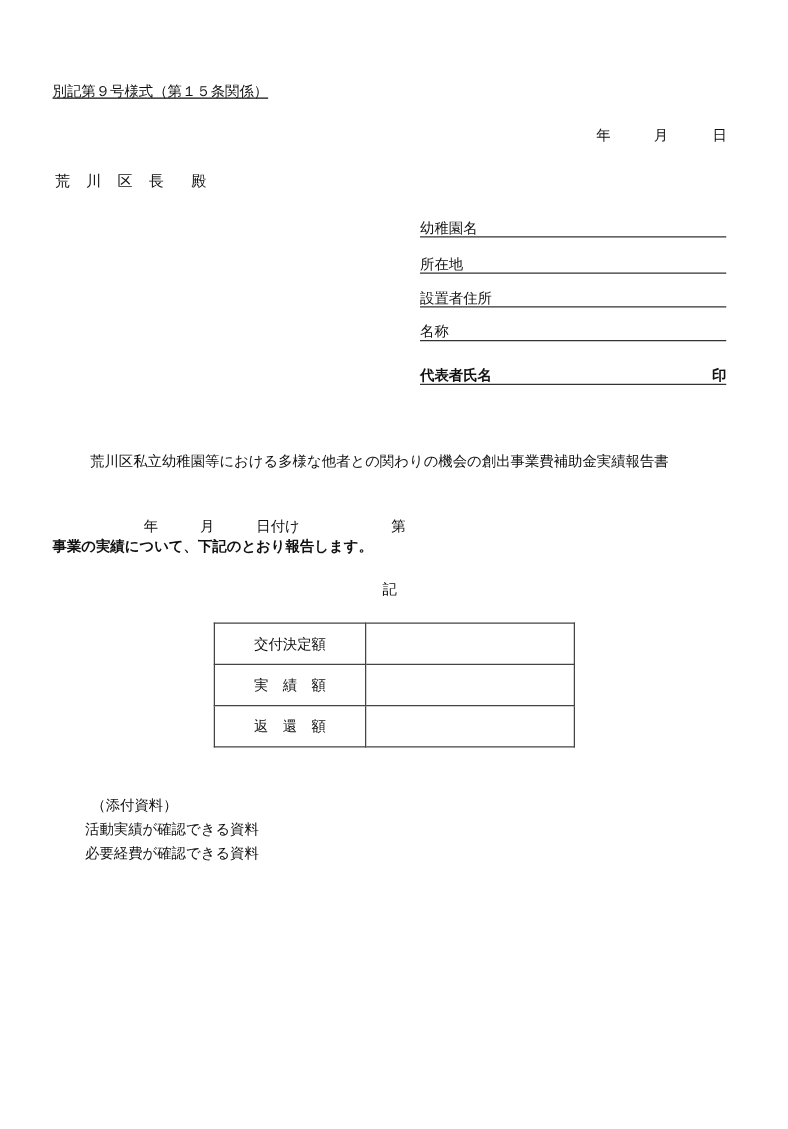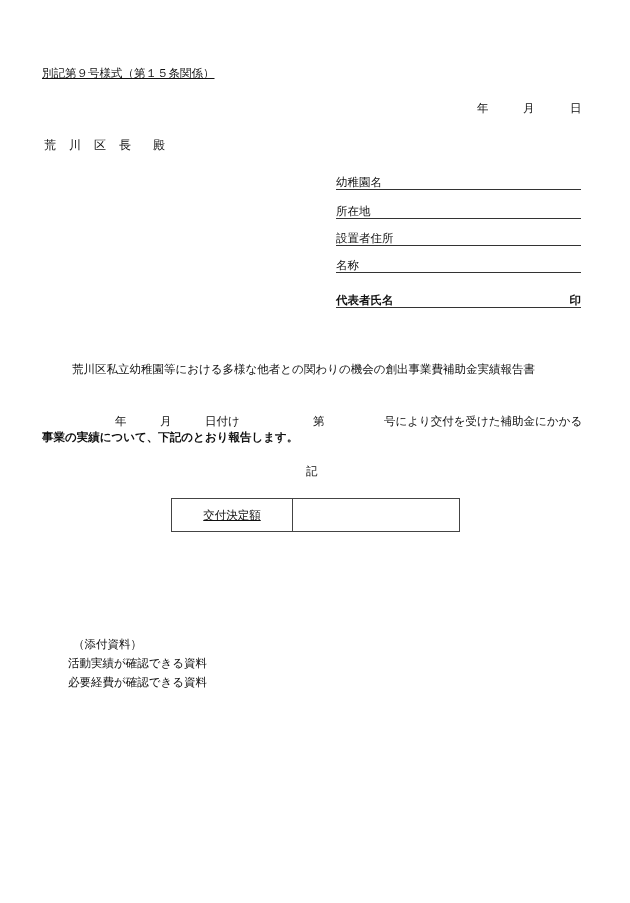--- a/index.html
+++ b/index.html
@@ -11,21 +11,21 @@
   .date-row span { position: absolute; top: 0; }
   .addressee { left: 44px; top: 137px; font-size: 12px; letter-spacing: 0; }
   .addressee span { margin-right: 13px; }
   .field { left: 336px; width: 245px; height: 14px; border-bottom: 1px solid #333; font-size: 11.5px; }
   .field .seal { position: absolute; right: 0; top: 0; }
   .title { left: 72px; top: 362px; font-size: 11.5px; }
   .body1 { top: 414px; font-size: 11.5px; }
   .body1 span { position: absolute; top: 0; }
   .body2 { left: 42px; top: 430px; font-weight: bold; }
   .ki { left: 306px; top: 464px; }
-  table.amounts { position: absolute; left: 171px; top: 498px; border-collapse: collapse; text-decoration: underline; }
+  table.amounts { position: absolute; left: 171px; top: 498px; border-collapse: collapse; }
   table.amounts td { border: 1px solid #444; height: 32px; padding: 0; font-size: 11.5px; }
   table.amounts td.lbl { width: 120px; text-align: center; }
   table.amounts td.val { width: 166px; }
   .att-head { left: 57px; top: 637px; margin-left: 16px; }
   .att1 { left: 68px; top: 656px; }
   .att2 { left: 68px; top: 675px; }
 </style>
 </head>
 <body>
 
@@ -58,30 +58,37 @@
   <span class="seal">印</span>
 </div>
 
 <div class="abs title">荒川区私立幼稚園等における多様な他者との関わりの機会の創出事業費補助金実績報告書</div>
 
 <div class="abs body1" style="left:0;width:630px;height:14px;">
   <span style="left:115px;">年</span>
   <span style="left:160px;">月</span>
   <span style="left:205px;">日付け</span>
   <span style="left:313px;">第</span>
-  <span style="left:384px;">号により交付を受けた補助金にかかる</span>
 </div>
 <div class="abs body2">事業の実績について、下記のとおり報告します。</div>
 
 <div class="abs ki">記</div>
 
 <table class="amounts">
   <tbody>
       <tr>
     <td class="lbl">交付決定額</td>
     <td class="val"></td>
   </tr>
+  <tr>
+    <td class="lbl">実　績　額</td>
+    <td class="val"></td>
+  </tr>
+  <tr>
+    <td class="lbl">返　還　額</td>
+    <td class="val"></td>
+  </tr>
 </tbody>
   </table>
 
 <div class="abs att-head">（添付資料）</div>
 <div class="abs att1">活動実績が確認できる資料</div>
 <div class="abs att2">必要経費が確認できる資料</div>
 
 </body></html>

